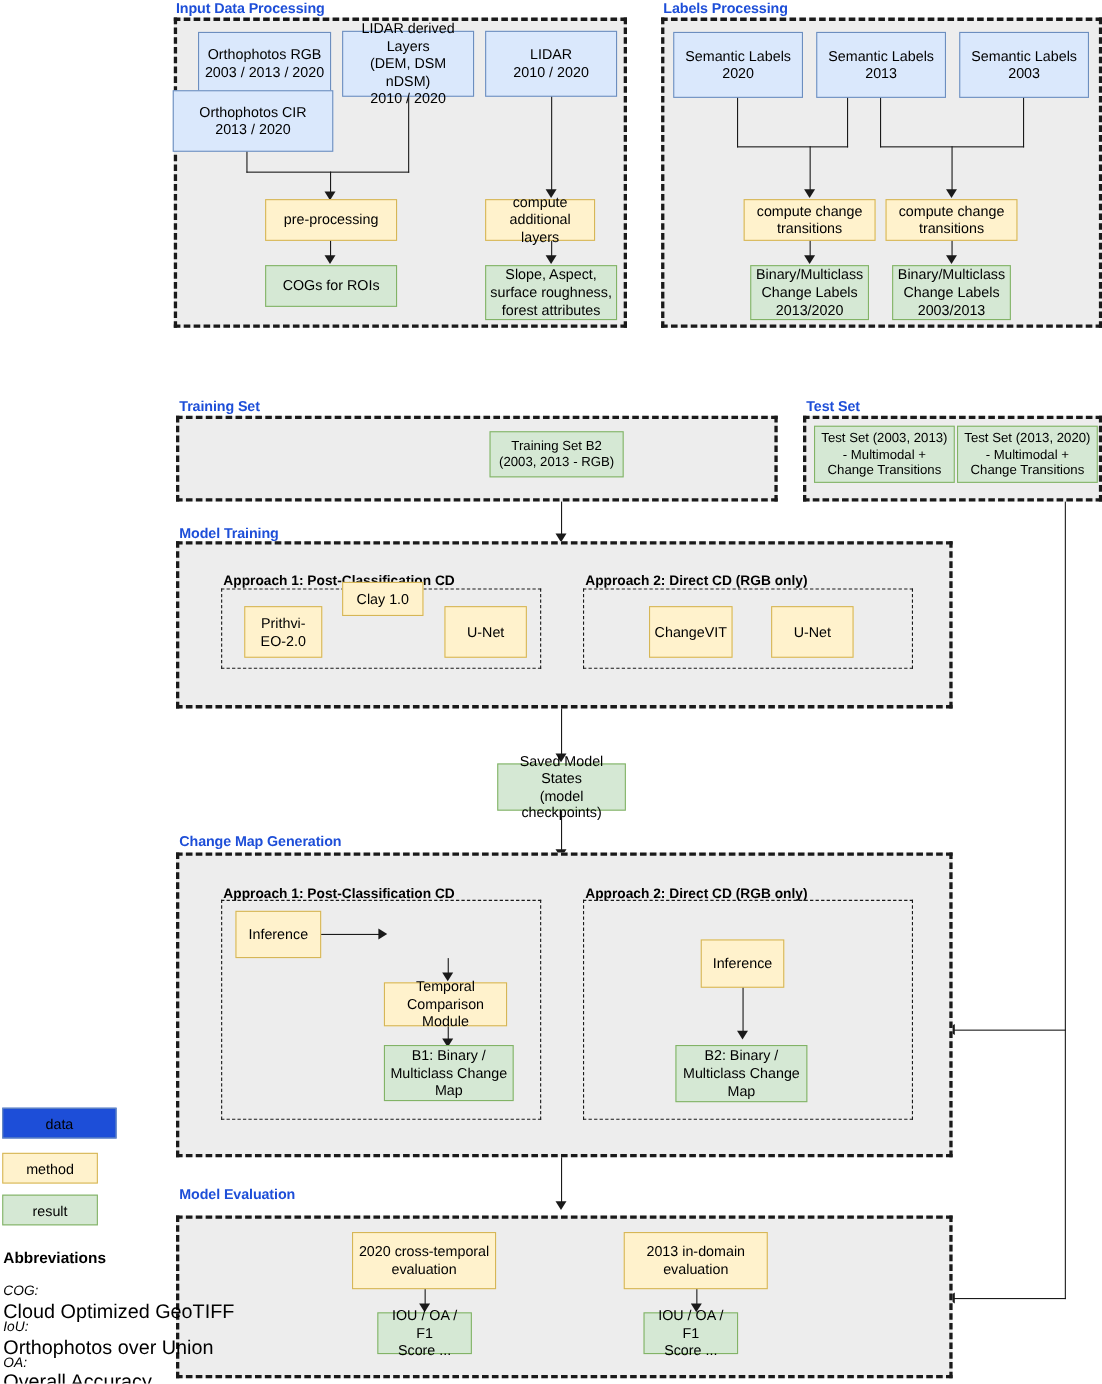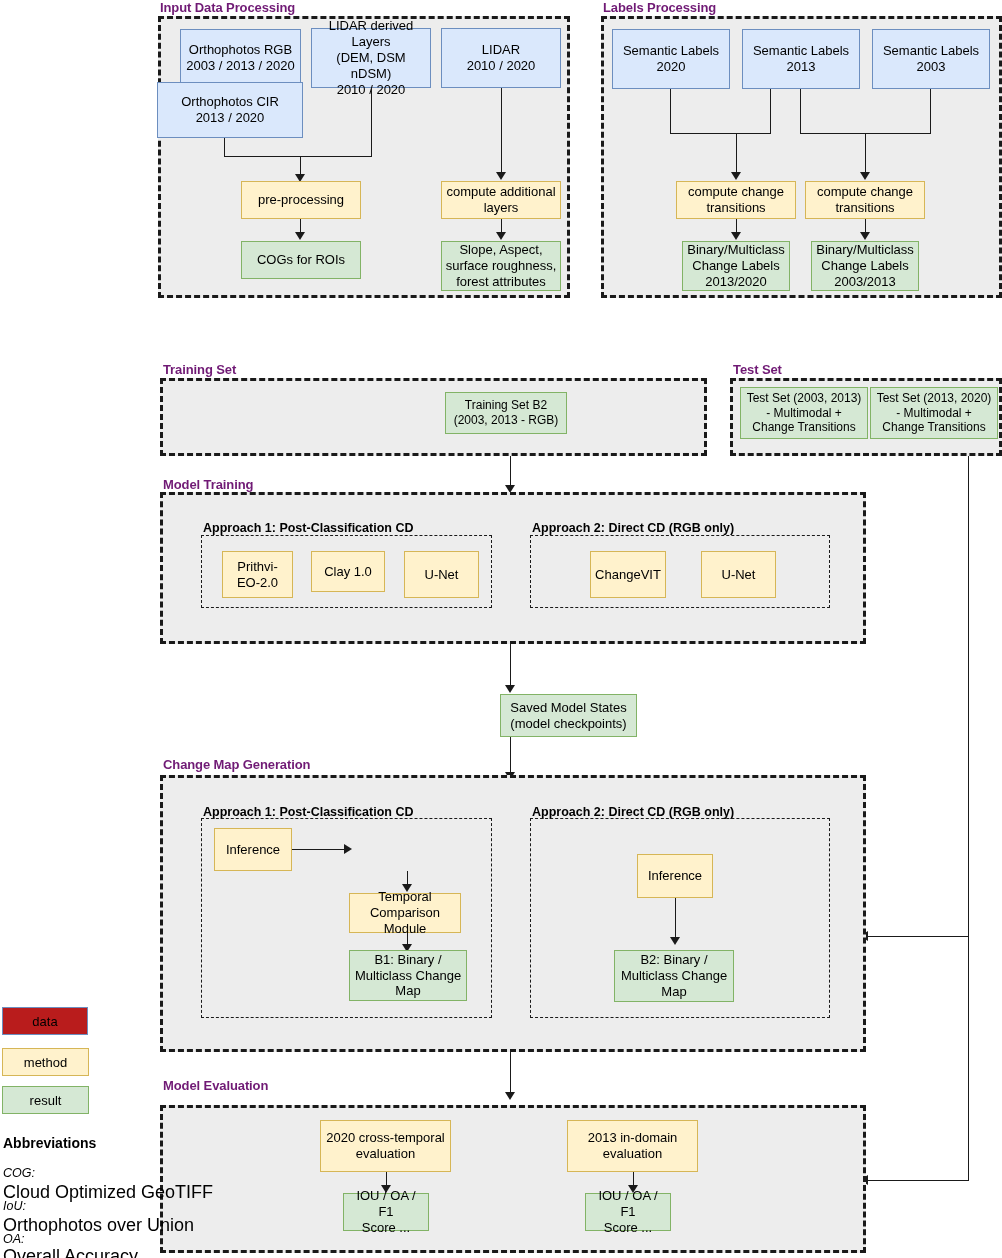--- a/index.html
+++ b/index.html
@@ -22,21 +22,21 @@
   .group {
     position: absolute;
     background: #ededed;
     border: 3px dashed #1a1a1a;
     box-sizing: border-box;
   }
   .group-label {
     position: absolute;
     font-size: 13px;
     font-weight: bold;
-    color: #701a75;
+    color: #1d4ed8;
     white-space: nowrap;
     letter-spacing: -0.1px;
   }
   
   .subgroup {
     position: absolute;
     border: 1.5px dashed #1a1a1a;
     box-sizing: border-box;
     background: transparent;
   }
@@ -155,21 +155,21 @@
   <div class="node method" style="left:241px; top:181px; width:120px; height:38px;">pre-processing</div>
 
   <div class="vline" style="left:300px; top:219px; height:16px;"></div>
   <div class="arrowhead-down" style="left:295px; top:232px;"></div>
 
   <div class="node result" style="left:241px; top:241px; width:120px; height:38px;">COGs for ROIs</div>
 
   <div class="vline" style="left:501px; top:88px; height:87px;"></div>
   <div class="arrowhead-down" style="left:496px; top:172px;"></div>
 
-  <div class="node method" style="left:441px; top:181px; width:120px; height:38px;">compute additional
+  <div class="node method" style="left:441px; top:181px; width:100px; height:38px;">compute additional
 layers</div>
 
   <div class="vline" style="left:501px; top:219px; height:16px;"></div>
   <div class="arrowhead-down" style="left:496px; top:232px;"></div>
 
   <div class="node result" style="left:441px; top:241px; width:120px; height:50px;">Slope, Aspect,
 surface roughness,
 forest attributes</div>
 
   <div class="group-label" style="left:603px; top:0px;">Labels Processing</div>
@@ -240,29 +240,29 @@
   <div class="group" style="left:160px; top:492px; width:706px; height:152px;"></div>
 
   <div class="subgroup-label" style="left:203px; top:521px;">Approach 1: Post-Classification CD</div>
   <div class="subgroup" style="left:201px; top:535px; width:291px; height:73px;"></div>
 
   <div class="subgroup-label" style="left:532px; top:521px;">Approach 2: Direct CD (RGB only)</div>
   <div class="subgroup" style="left:530px; top:535px; width:300px; height:73px;"></div>
 
   <div class="node method" style="left:222px; top:551px; width:71px; height:47px;">Prithvi-
 EO-2.0</div>
-  <div class="node method" style="left:311px; top:551px; width:74px; height:41px;">Clay 1.0</div>
+  <div class="node method" style="left:311px; top:529px; width:74px; height:31px;">Clay 1.0</div>
   <div class="node method" style="left:404px; top:551px; width:75px; height:47px;">U-Net</div>
   <div class="node method" style="left:590px; top:551px; width:76px; height:47px;">ChangeVIT</div>
   <div class="node method" style="left:701px; top:551px; width:75px; height:47px;">U-Net</div>
 
   <div class="vline" style="left:510px; top:644px; height:44px;"></div>
   <div class="arrowhead-down" style="left:505px; top:685px;"></div>
 
-  <div class="node result" style="left:452px; top:694px; width:137px; height:43px;margin-left:48px;">Saved Model States
+  <div class="node result" style="left:452px; top:694px; width:117px; height:43px;">Saved Model States
 (model checkpoints)</div>
 
   <div class="vline" style="left:510px; top:737px; height:39px;"></div>
   <div class="arrowhead-down" style="left:505px; top:772px;"></div>
 
   <div class="group-label" style="left:163px; top:757px;">Change Map Generation</div>
   <div class="group" style="left:160px; top:775px; width:706px; height:277px;"></div>
 
   <div class="subgroup-label" style="left:203px; top:805px;">Approach 1: Post-Classification CD</div>
   <div class="subgroup" style="left:201px; top:818px; width:291px; height:200px;"></div>
@@ -312,21 +312,21 @@
   <div class="vline" style="left:386px; top:1172px; height:16px;"></div>
   <div class="arrowhead-down" style="left:381px; top:1185px;"></div>
   <div class="vline" style="left:633px; top:1172px; height:16px;"></div>
   <div class="arrowhead-down" style="left:628px; top:1185px;"></div>
 
   <div class="node result" style="left:343px; top:1193px; width:86px; height:38px;">IOU / OA / F1
 Score ...</div>
   <div class="node result" style="left:585px; top:1193px; width:86px; height:38px;">IOU / OA / F1
 Score ...</div>
 
-  <div class="legend-box" style="left:2px; top:1007px; width:86px; height:28px; background:#b91c1c; border-color:#6c8ebf;">data</div>
+  <div class="legend-box" style="left:2px; top:1007px; width:104px; height:28px; background:#1d4ed8; border-color:#6c8ebf;">data</div>
   <div class="legend-box" style="left:2px; top:1048px; width:87px; height:28px; background:#fff2cc; border-color:#d6b656;">method</div>
   <div class="legend-box" style="left:2px; top:1086px; width:87px; height:28px; background:#d5e8d4; border-color:#82b366;">result</div>
 
   <div class="abbr-title" style="left:3px; top:1135px;">Abbreviations</div>
 
   <div class="abbr-term" style="left:3px; top:1166px;">COG:</div>
   <div class="abbr-def" style="left:3px; top:1182px;">Cloud Optimized GeoTIFF</div>
 
   <div class="abbr-term" style="left:3px; top:1199px;">IoU:</div>
   <div class="abbr-def" style="left:3px; top:1215px;">Orthophotos over Union</div>

